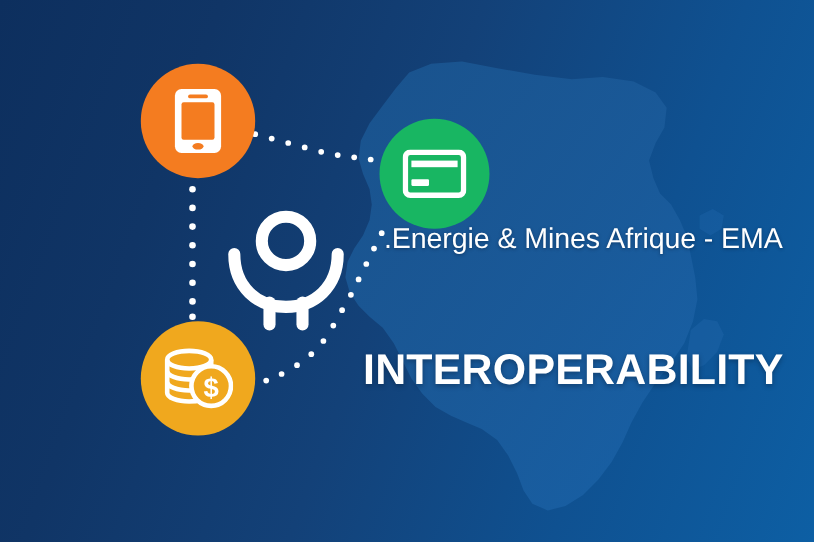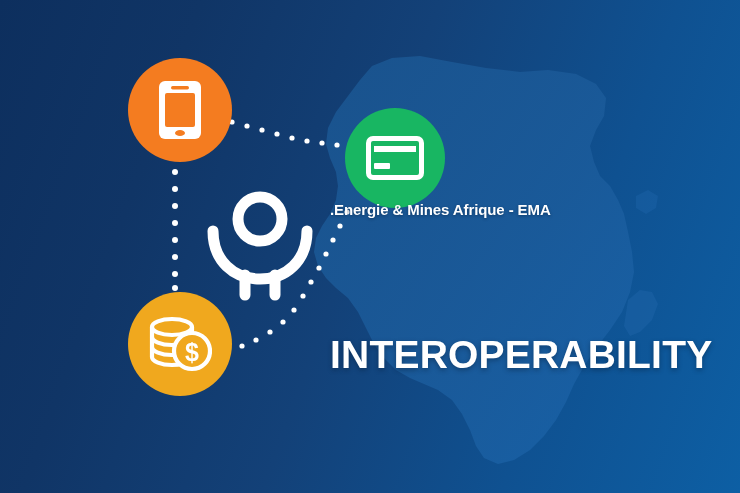--- a/index.html
+++ b/index.html
@@ -50,33 +50,33 @@
     width: 104px; height: 104px;
     background: #f0a81e;
   }
   #person-figure {
     position: absolute;
     left: 201px; top: 183px;
     width: 118px; height: 118px;
   }
   #subtitle {
     position: absolute;
-    left: 330px;
+    left: 349px;
     top: 201px;
     color: #ffffff;
-    font-size: 15px;
-    font-weight: 700;
+    font-size: 26px;
+    font-weight: 400;
     letter-spacing: -0.1px;
     white-space: nowrap;
     text-shadow: 0 1px 3px rgba(4,22,46,0.45);
   }
   #headline {
     position: absolute;
     left: 330px;
-    top: 332px;
+    top: 314px;
     color: #ffffff;
     font-size: 39px;
     line-height: 1.16;
     font-weight: bold;
     letter-spacing: 0.2px;
     white-space: nowrap;
     text-shadow: 0 2px 5px rgba(4,22,46,0.4);
   }
   #headline .line2 { display: block; }
 </style>

